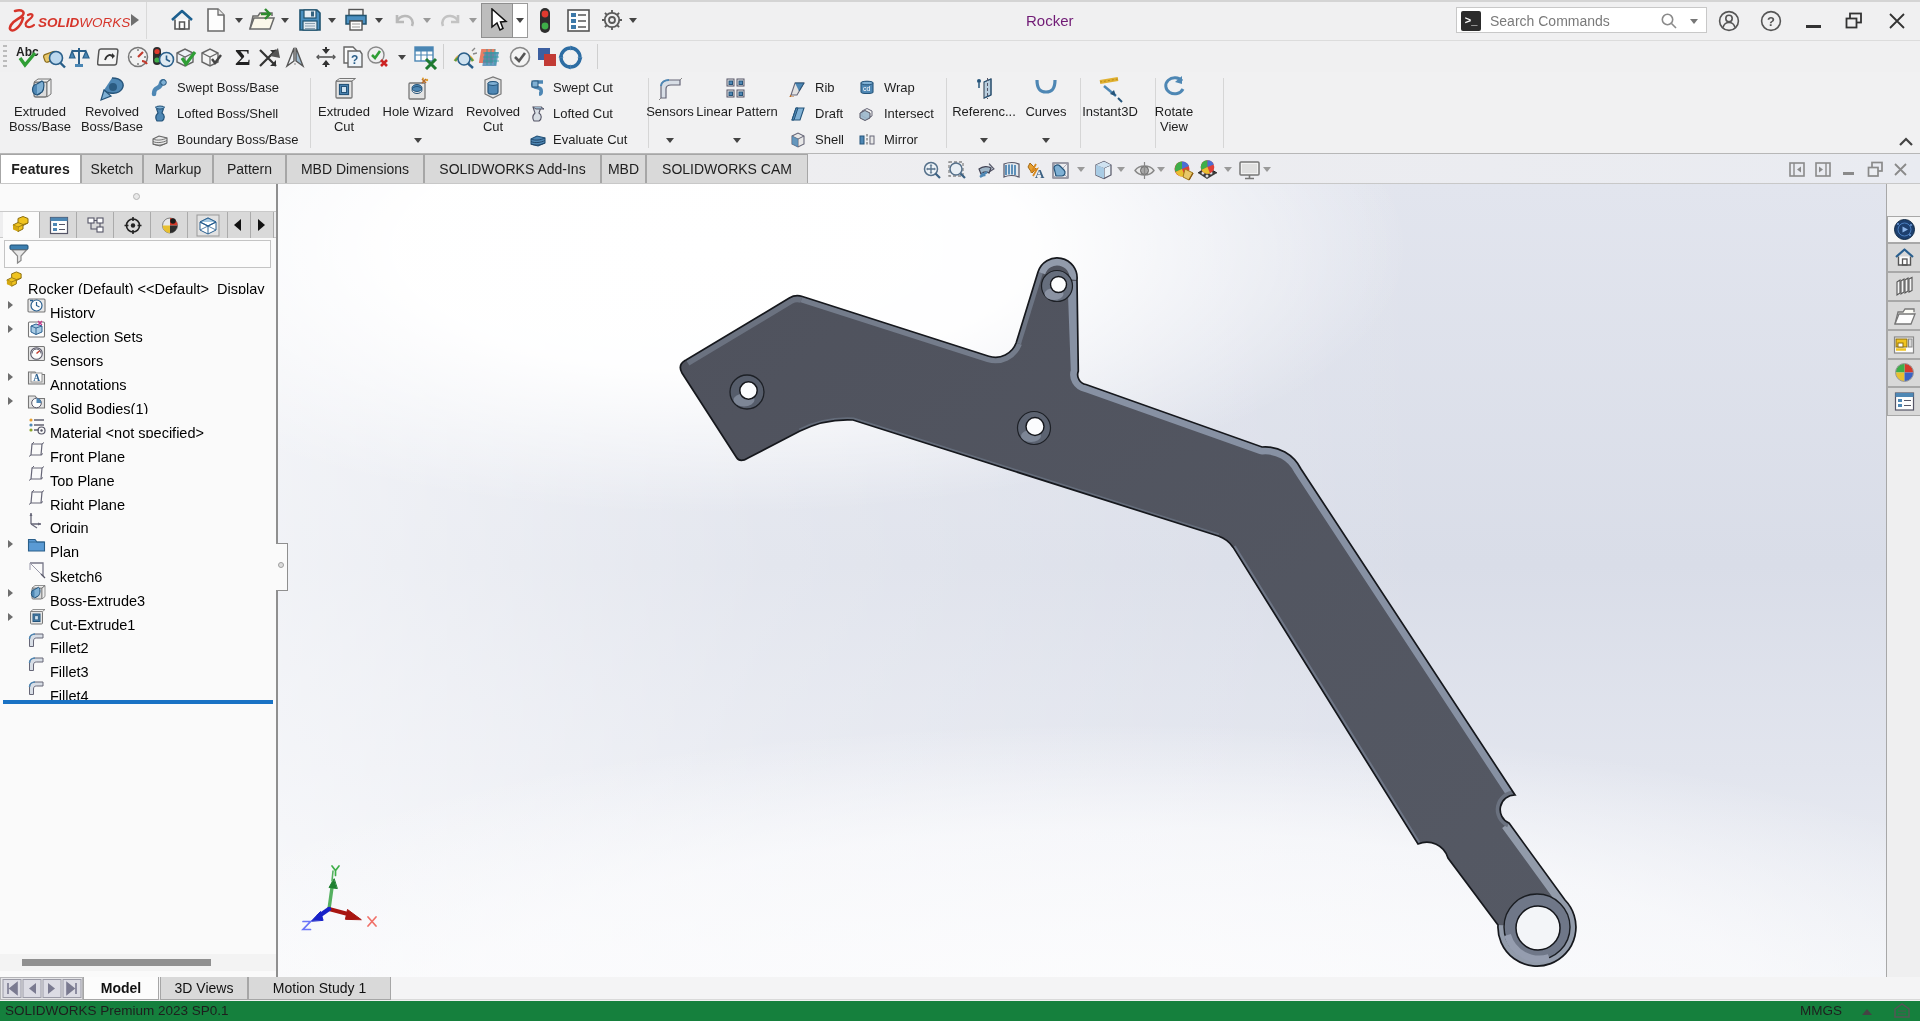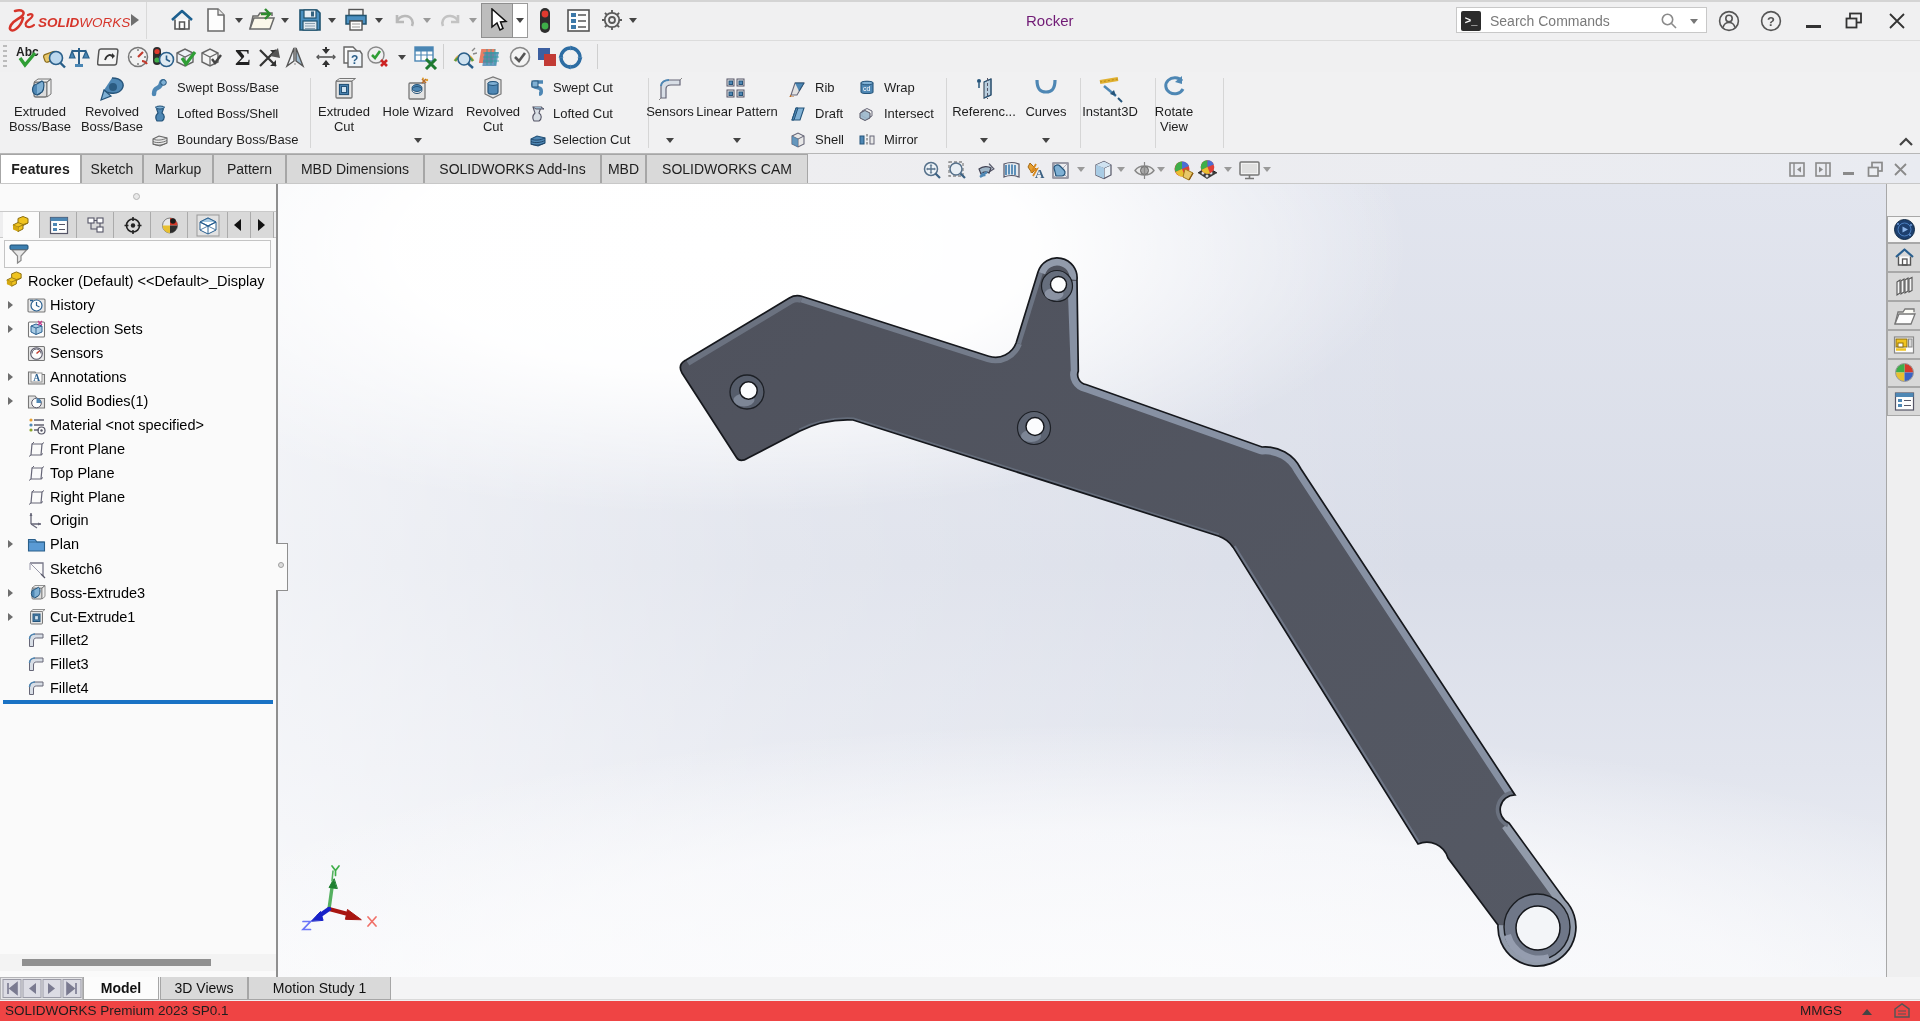--- a/index.html
+++ b/index.html
@@ -38,27 +38,27 @@
   }
   #vdivider { left:276px; top:0; width:2px; height:793px; background:#8f8f8f; }
   #taskpane { left:1886px; top:0; width:34px; height:793px; background:#efeff0; border-left:1px solid #a8a8a8; }
   
   #ptabs { left:0; top:27px; width:276px; height:27px; border-top:1px solid #c9c9c9; border-bottom:1px solid #c9c9c9; background:#eeeeef; }
   .ptab { position:absolute; top:0; width:40px; height:26px; background:#d9d9d9; border-right:1px solid #ababab; }
   .ptab.sel { background:#fbfbfb; }
   #filterbox { left:4px; top:56px; width:267px; height:28px; background:#fcfcfc; border:1px solid #c4c4c4; }
   .trow { position:absolute; left:0; width:276px; height:24px; font-size:14.5px; color:#000; overflow:hidden; white-space:nowrap; }
   .trow .exp { position:absolute; left:8px; top:7px; width:0; height:0; border-top:4.5px solid transparent; border-bottom:4.5px solid transparent; border-left:5.5px solid #6e6e6e; }
-  .trow .lbl { position:absolute; left:50px; top:3px; }
+  .trow .lbl { position:absolute; left:50px; top:11px; }
   .trow .ic { position:absolute; left:27px; top:2px; width:19px; height:19px; }
   
   #btabs { left:0; top:977px; width:1920px; height:23px; background:#f4f4f5; border-bottom:1px solid #d9d9d9; }
   .btab { position:absolute; top:0; height:23px; background:#d9d9d9; border:1px solid #a6a6a6; border-top:none; font-size:14px; color:#111; text-align:center; line-height:22px; }
   .btab.sel { background:#fcfcfc; font-weight:bold; }
-  #statusbar { left:0; top:1001px; width:1920px; height:20px; background:#ef4444; font-size:13.5px; color:#1e1e1e; }
+  #statusbar { left:0; top:1001px; width:1920px; height:20px; background:#15803d; font-size:13.5px; color:#1e1e1e; }
 </style>
 </head>
 <body>
 
   <div id="topbar" class="abs"></div>
   <div id="title" class="abs">Rocker</div>
 
   <svg class="abs" style="left:4px;top:6px" width="130" height="30" viewBox="0 0 130 30">
     <g fill="none" stroke="#d6352b" stroke-width="2.6" stroke-linecap="round">
       <path d="M11 5 C18 3 22 6 18 10 C15 13 10 14 7 19 C4 24 8 26 12 23 C16 20 18 16 19 12"></path>
@@ -381,21 +381,21 @@
     <div class="rlist" style="left:553px;top:8px">Swept Cut</div>
     <svg class="abs" style="left:529px;top:33px" width="18" height="18" viewBox="0 0 18 18">
       <path d="M4 2 H12 L10 8 C13 10 13 14 10 16 H5 C3 13 4 10 6 8 Z" fill="#d8dee4" stroke="#556" stroke-width="1.1"></path>
       <path d="M4 2 l3 2 h8 l-3 -2" fill="#9db8cc" stroke="#556"></path>
     </svg>
     <div class="rlist" style="left:553px;top:34px">Lofted Cut</div>
     <svg class="abs" style="left:529px;top:59px" width="18" height="18" viewBox="0 0 18 18">
       <path d="M2 8 L8 5 L16 7 L16 12 L9 15 L2 13 Z" fill="#4e87b4" stroke="#25547a" stroke-width="1.1"></path>
       <path d="M2 8 C6 10 12 9 16 7 M2 10.5 C6 12.5 12 11.5 16 9.5 M2 13 C6 15 12 14 16 12" fill="none" stroke="#1d4163" stroke-width=".9"></path>
     </svg>
-    <div class="rlist" style="left:553px;top:60px">Selection Cut</div>
+    <div class="rlist" style="left:553px;top:60px">Evaluate Cut</div>
     <div class="rsep" style="left:648px"></div>
 
     <svg class="abs" style="left:657px;top:4px" width="27" height="27" viewBox="0 0 27 27">
       <path d="M4 22 V10 C4 6 8 4 12 4 H23 L23 9 H14 C11 9 9 10 9 13 V22 Z" fill="#d8dee6" stroke="#667" stroke-width="1.2"></path>
       <path d="M4 10 C4 6 8 4 12 4" fill="none" stroke="#4e87b4" stroke-width="2"></path>
       <path d="M23 4 l2 -2 M4 22 l-2 2" stroke="#888" stroke-width="1"></path>
     </svg>
     <div class="rlbl" style="left:640px;top:32px;width:60px">Sensors</div>
     <div class="caret abs" style="left:666px;top:66px"></div>
 

